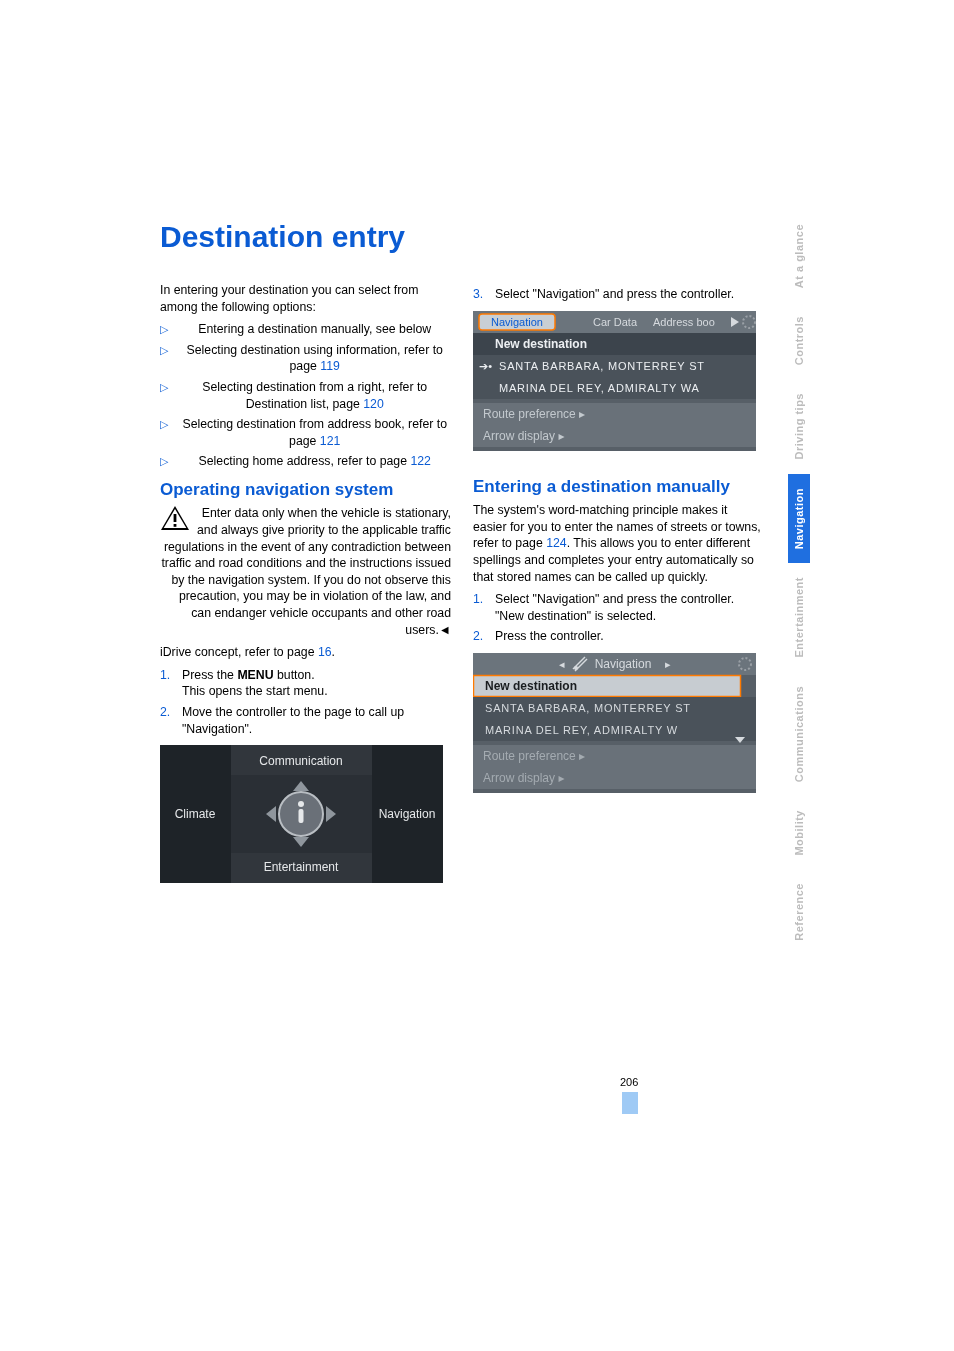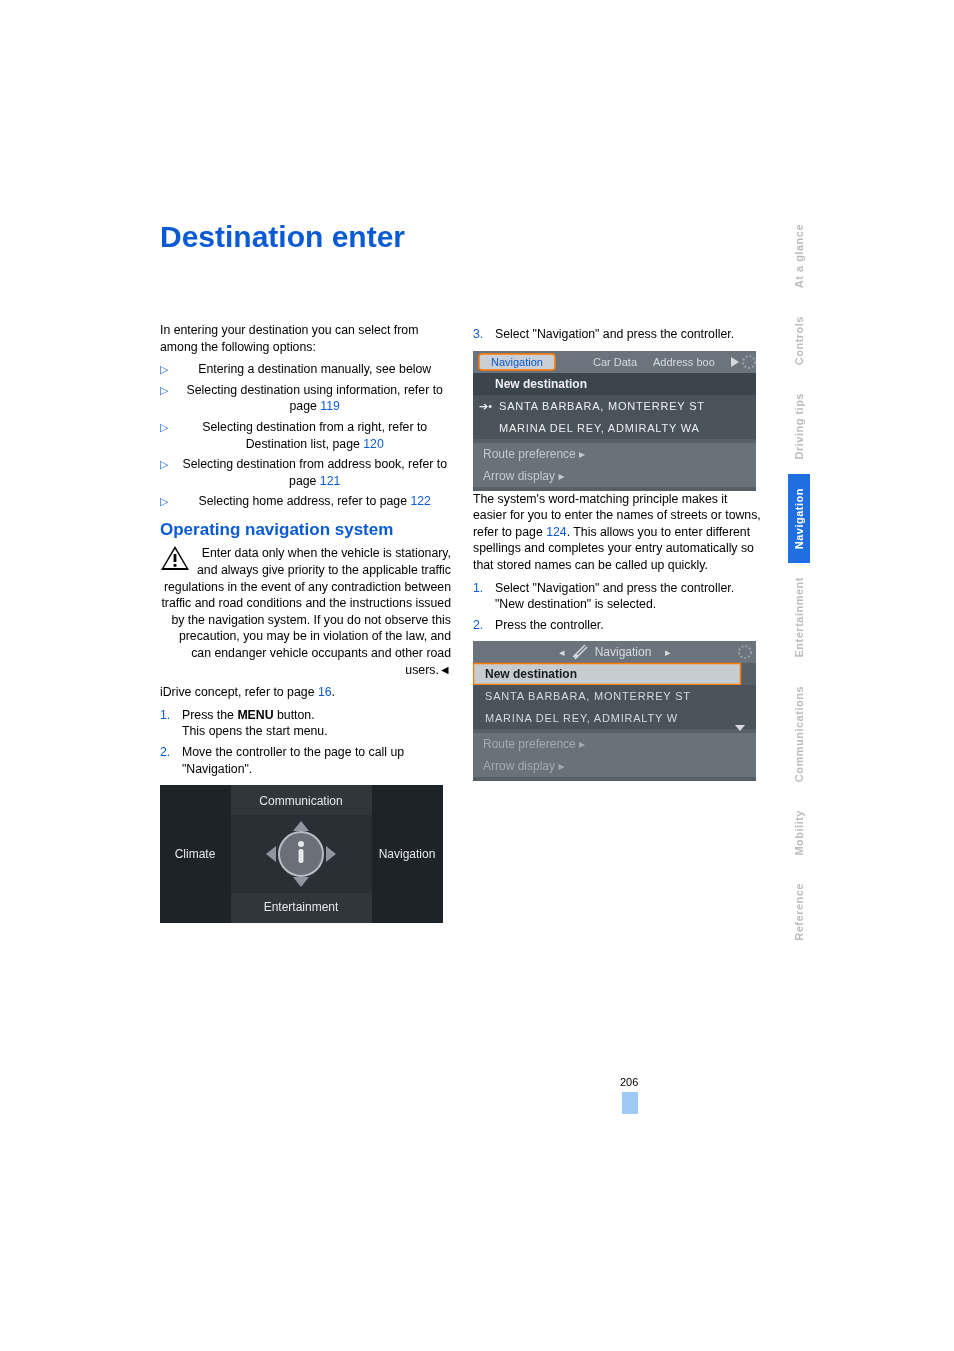--- a/index.html
+++ b/index.html
@@ -1,21 +1,21 @@
 <!DOCTYPE html>
 <html><head>
 <meta charset="utf-8">
 <style>
   * { box-sizing: border-box; margin: 0; padding: 0; }
   html, body { width: 954px; height: 1351px; background: #fff; font-family: Arial, Helvetica, sans-serif; }
   .page { position: relative; width: 954px; height: 1351px; }
   .content { position: absolute; left: 160px; top: 220px; width: 605px; }
   .title { color: #0a5bd3; font-size: 30px; font-weight: bold; margin-bottom: 28px; }
   .cols { display: flex; gap: 22px; }
-  .col { width: 291px; font-size: 12.3px; line-height: 1.35; color: #000; margin-top: 40px; }
+  .col { width: 291px; font-size: 12.3px; line-height: 1.35; color: #000; }
   .heading { color: #0a5bd3; font-weight: bold; font-size: 17px; margin-top: 10px; margin-bottom: 6px; line-height: 1.15; }
   .para { margin-bottom: 6px; }
   .bullets { margin: 4px 0 6px 0; }
   .bullet { display: flex; align-items: flex-start; margin-bottom: 4px; }
   .tri { color: #0a5bd3; font-size: 11px; margin-right: 10px; line-height: 1.5; }
   .bullet-text { flex: 1; text-align: center; }
   .link { color: #0a5bd3; }
   .numlist { margin: 4px 0 6px 0; }
   .numitem { display: flex; align-items: flex-start; margin-bottom: 4px; }
   .num { color: #0a5bd3; width: 22px; flex-shrink: 0; }
@@ -35,21 +35,21 @@
   .tab-active { background: #1f6fe0; color: #fff; }
   .pagenum { position: absolute; left: 620px; top: 1076px; font-size: 11px; color: #000; }
   .pagemark { position: absolute; left: 622px; top: 1092px; width: 16px; height: 22px; background: #9fcaf5; }
   .clearfix::after { content: ""; display: table; clear: both; }
 </style>
 </head>
 <body>
 
 <div class="page">
   <div class="content">
-    <div class="title">Destination enter</div>
+    <div class="title">Destination entry</div>
 
     <div class="cols">
 
       <div class="col">
         <div class="para">In entering your destination you can select from among the following options:</div>
 
         <div class="bullets">
           <div class="bullet">
             <span class="tri">▷</span>
             <span class="bullet-text">Entering a destination manually, see below</span>
@@ -158,20 +158,21 @@
             <text x="26" y="59" fill="#eceff2" font-size="11" font-family="Arial" letter-spacing="0.8">SANTA BARBARA, MONTERREY ST</text>
             <rect x="0" y="66" width="283" height="22" fill="#4a525a"></rect>
             <text x="26" y="81" fill="#eceff2" font-size="11" font-family="Arial" letter-spacing="0.8">MARINA DEL REY, ADMIRALTY WA</text>
             <rect x="0" y="92" width="283" height="22" fill="#697179"></rect>
             <text x="10" y="107" fill="#c3c9ce" font-size="12" font-family="Arial"><tspan>Route preference</tspan>  <tspan>▸</tspan></text>
             <rect x="0" y="114" width="283" height="22" fill="#697179"></rect>
             <text x="10" y="129" fill="#c3c9ce" font-size="12" font-family="Arial"><tspan>Arrow display</tspan> <tspan>▸</tspan></text>
           </svg>
         </div>
 
+        <div class="heading" style="margin-top:26px;">Entering a destination manually</div>
 
         <div class="para">
           <span>The system's word-matching principle makes it easier for you to enter the names of streets or towns, refer to page </span><span class="link">124</span><span>. This allows you to enter different spellings and completes your entry automatically so that stored names can be called up quickly.</span>
         </div>
 
         <div class="numlist">
           <div class="numitem">
             <span class="num">1.</span>
             <div class="numtext">
               <span>Select "Navigation" and press the controller.</span><br>

